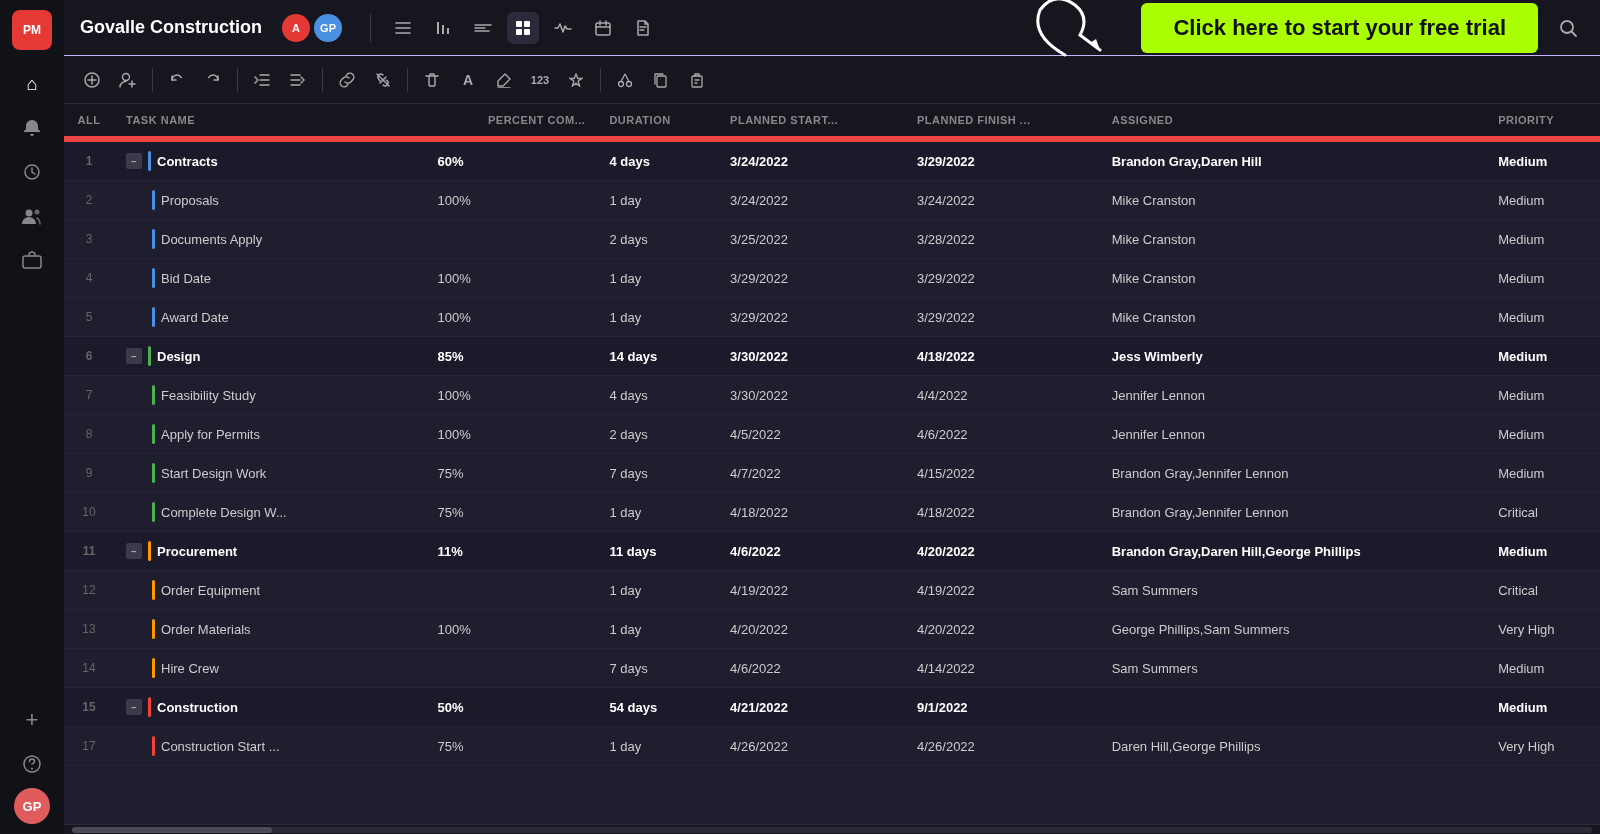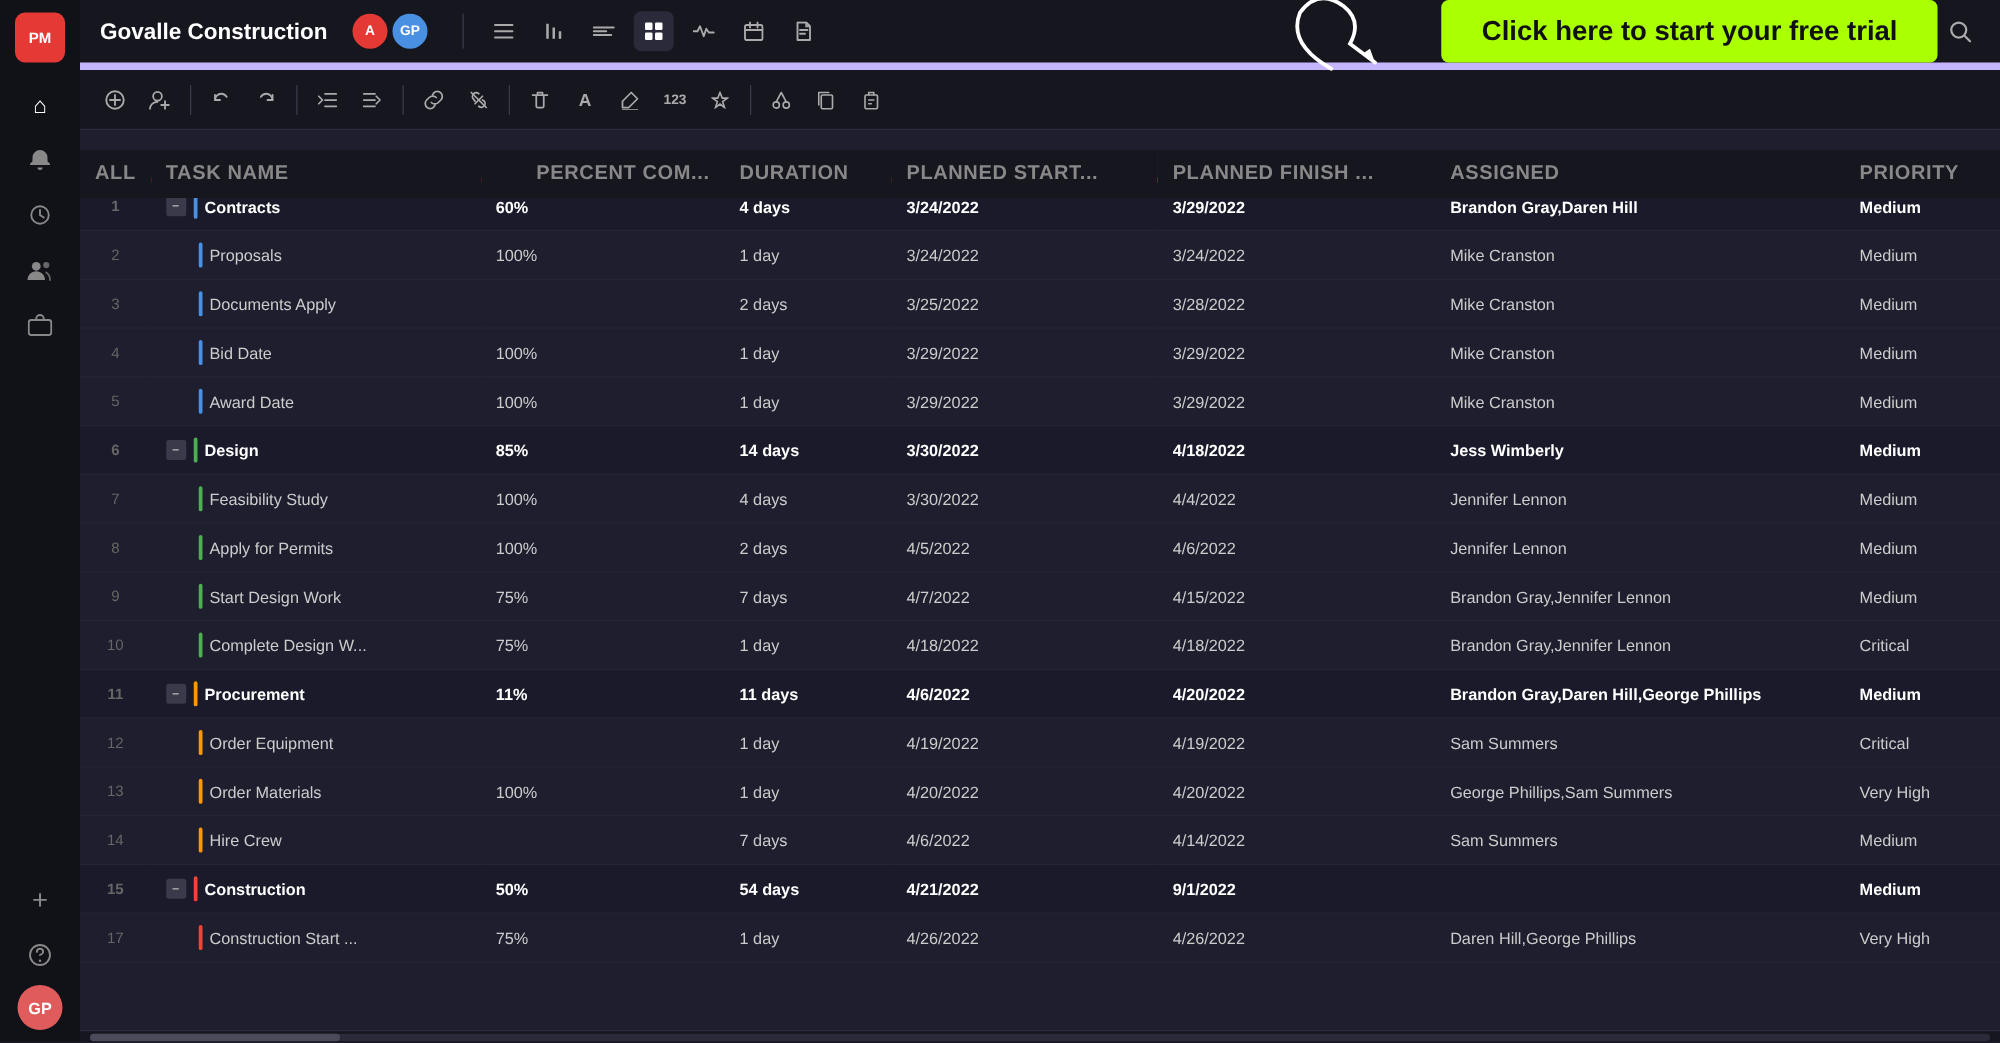--- a/index.html
+++ b/index.html
@@ -79,21 +79,21 @@
     }
 
     
     .topnav {
       height: 56px;
       background: #16161f;
       display: flex;
       align-items: center;
       padding: 17px 16px;
       gap: 12px;
-      border-bottom: 6px solid #c4b5fd;
+      border-bottom: 1px solid #c4b5fd;
       flex-shrink: 0;
       position: relative;
     }
     .topnav-title {
       color: #fff;
       font-size: 18px;
       font-weight: 600;
       margin-right: 8px;
     }
     .topnav-avatars {
@@ -141,21 +141,21 @@
     .topnav-search {
       margin-left: auto;
       color: #aaa;
       font-size: 18px;
       cursor: pointer;
     }
 
     
     .cta-banner {
       position: absolute;
-      right: 50px;
+      right: 62px;
       top: 50%;
       transform: translateY(-50%);
       background: #aaff00;
       color: #111;
       font-size: 22px;
       font-weight: 600;
       padding: 12px 32px;
       border-radius: 6px;
       cursor: pointer;
       white-space: nowrap;
@@ -205,30 +205,30 @@
     .table-container::-webkit-scrollbar-thumb { background: #3a3a4a; border-radius: 4px; }
 
     table {
       width: 100%;
       border-collapse: collapse;
       font-size: 13px;
     }
     thead th {
       background: #16161f;
       color: #888;
-      font-size: 16px;
+      font-size: 11px;
       font-weight: 600;
       text-transform: uppercase;
       letter-spacing: 0.5px;
       padding: 10px 12px;
       text-align: left;
-      border-bottom: 4px solid #ef4444;
+      border-bottom: 6px solid #ef4444;
       white-space: nowrap;
       position: sticky;
-      top: 16px;
+      top: 0;
       z-index: 5;
     }
     thead th:first-child {
       width: 50px;
       text-align: center;
     }
     tbody tr {
       border-bottom: 1px solid #252535;
     }
     tbody tr.group-row { background: #1a1a2a; }

